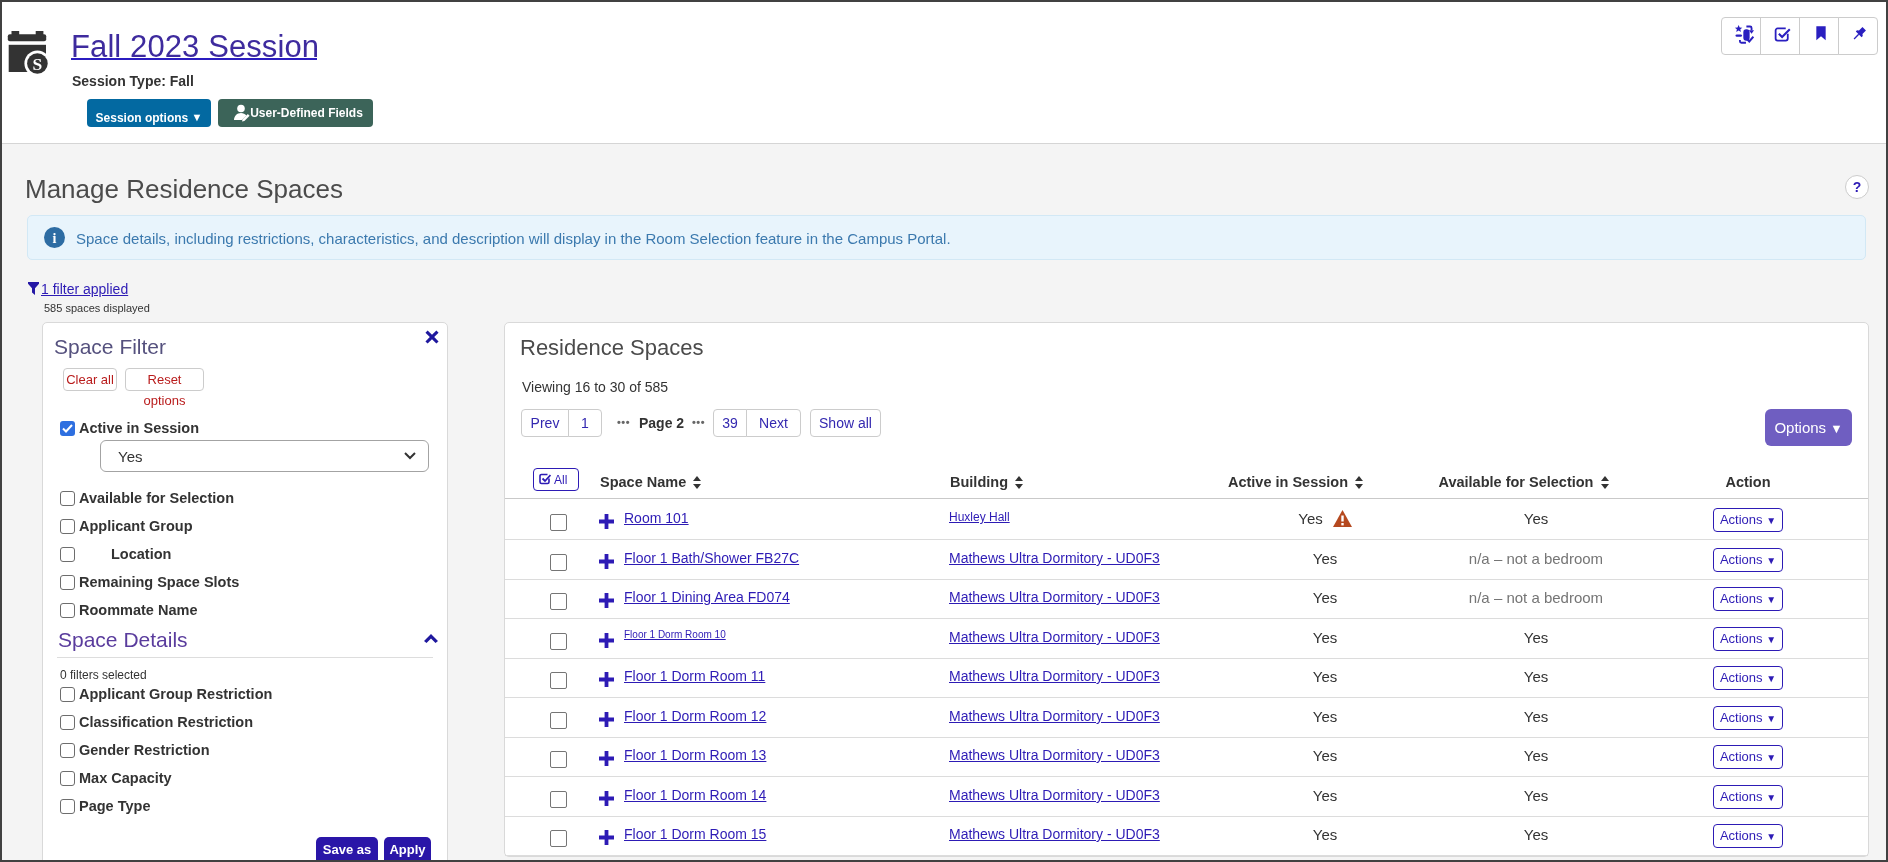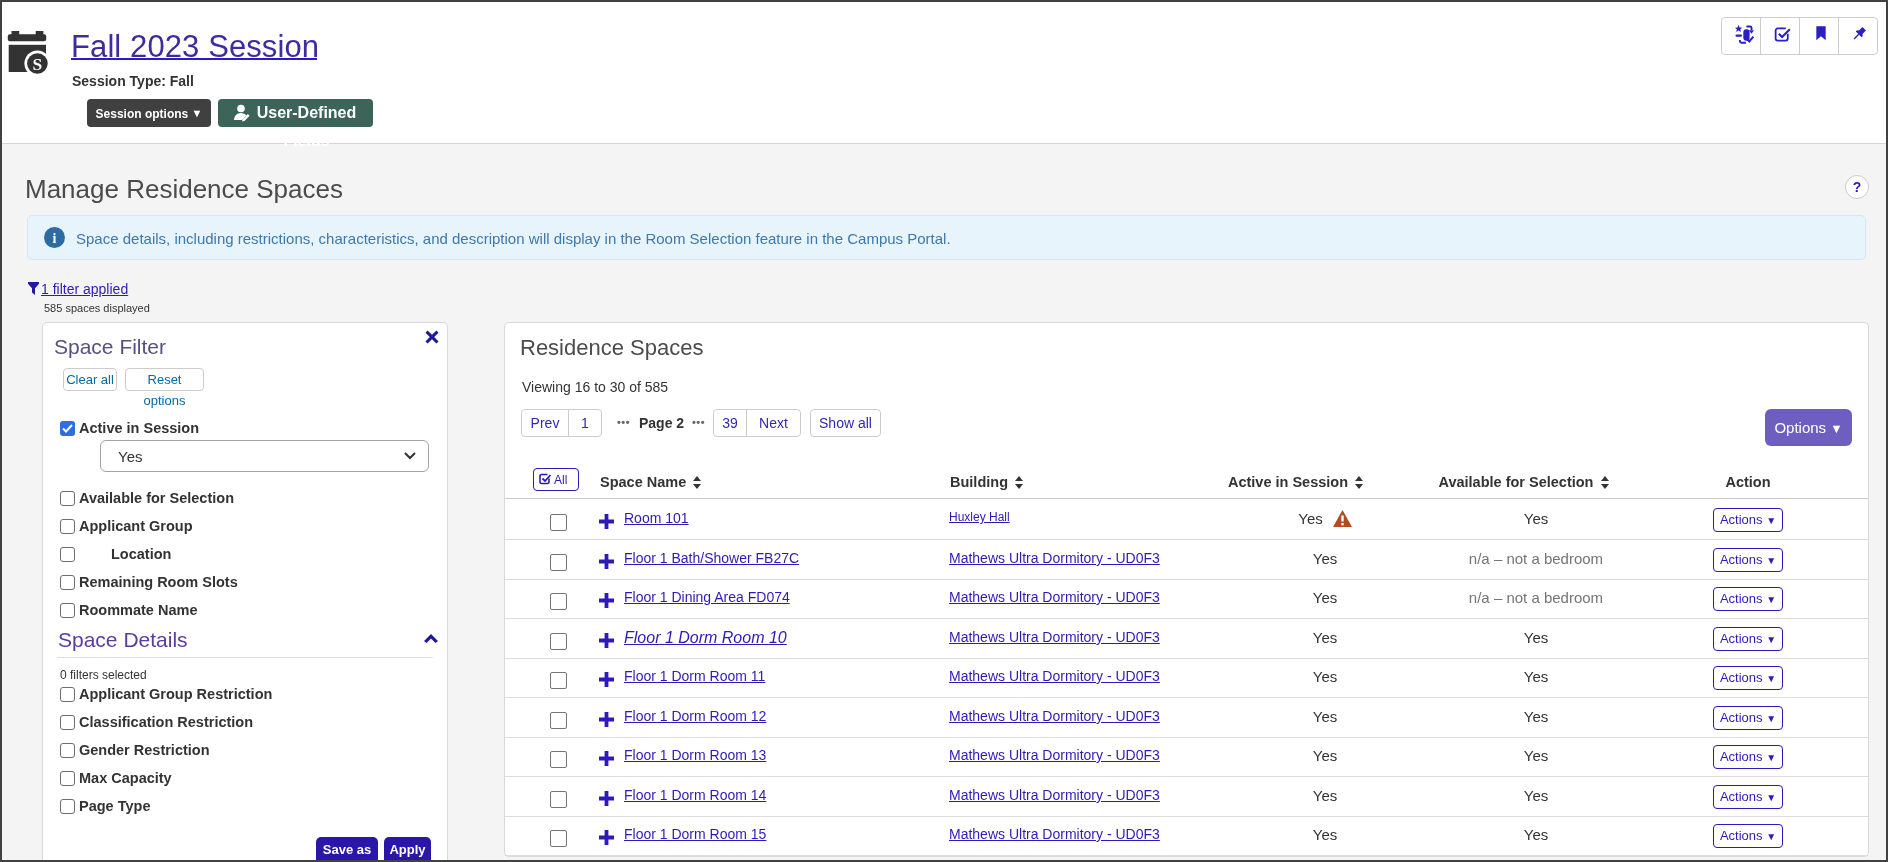--- a/index.html
+++ b/index.html
@@ -7,21 +7,21 @@
 body { font-family:"Liberation Sans", sans-serif; background:#fff; position:relative; }
 .page { position:absolute; left:0; top:0; width:1888px; height:862px; border:2px solid #414141; overflow:hidden; background:#f4f4f4; }
 .hdr { position:absolute; left:0; top:0; width:1884px; height:142px; background:#fff; border-bottom:1px solid #d5d5d5; }
 .abs { position:absolute; }
 a { text-decoration:underline; }
 .tbtn { width:40px; height:38px; background:#fff; border:1px solid #ccc; margin-left:-1px; display:flex; align-items:center; justify-content:center; }
 .alert { position:absolute; left:25px; top:213px; width:1839px; height:45px; background:#e8f4fc; border:1px solid #d2e8f5; border-radius:5px; }
 .card { position:absolute; background:#fff; border:1px solid #d9d9d9; border-radius:5px; }
 .cb { position:absolute; width:15px; height:15px; border:1.6px solid #6d6d6d; border-radius:3px; background:#fff; }
 .cblbl { position:absolute; font-size:14.5px; font-weight:bold; color:#333; }
-.obtn { border:1px solid #ccc; border-radius:4px; background:#fff; color:#0369a1; display:inline-block; text-align:center; }
+.obtn { border:1px solid #ccc; border-radius:4px; background:#fff; color:#b91c1c; display:inline-block; text-align:center; }
 .pbtn { position:absolute; height:28px; line-height:26px; font-size:14px; color:#3328b0; background:#fff; border:1px solid #ccc; text-align:center; }
 .link { color:#2d1bb5; text-decoration:underline; }
 .rowline { position:absolute; left:0; width:100%; border-top:1px solid #dcdcdc; }
 .hcell { position:absolute; font-size:14.5px; font-weight:bold; color:#333; }
 .val { position:absolute; font-size:15px; color:#333; text-align:center; }
 .actbtn { position:absolute; width:70px; height:24px; border:1.6px solid #2d1bb5; border-radius:4px; background:#fff; color:#2d1bb5; font-size:13px; line-height:21px; text-align:center; }
 .rcb { position:absolute; width:17px; height:17px; border:1.6px solid #757575; border-radius:2px; background:#fff; }
 .sort { display:inline-block; width:9px; height:13px; position:relative; vertical-align:-1.5px; margin-left:3px; }
 .sort::before { content:""; position:absolute; top:0; left:0; border-left:4.5px solid transparent; border-right:4.5px solid transparent; border-bottom:5.2px solid #333; }
 .sort::after { content:""; position:absolute; bottom:0; left:0; border-left:4.5px solid transparent; border-right:4.5px solid transparent; border-top:5.2px solid #333; }
@@ -35,22 +35,22 @@
       <rect x="28.7" y="0" width="7.7" height="5" fill="#333"></rect>
       <rect x="0.8" y="3.2" width="38.4" height="7" rx="2" fill="#333"></rect>
       <rect x="1.7" y="13.8" width="37.3" height="27.2" fill="#333"></rect>
       <circle cx="30.4" cy="32.5" r="13" fill="#fff"></circle>
       <circle cx="30.4" cy="32.5" r="10.3" fill="#333"></circle>
       <text x="30.4" y="39" font-size="17.5" font-weight="bold" fill="#fff" text-anchor="middle" font-family="Liberation Serif, serif">S</text>
     </svg>
     <a class="abs" href="#" style="left:69px;top:27px;font-size:31px;color:#3e2b9e;letter-spacing:0.1px;text-decoration:none;">Fall 2023 Session</a>
     <div class="abs" style="left:69px;top:56px;width:246px;height:2px;background:#2b1cc0;"></div>
     <div class="abs" style="left:70px;top:71px;font-size:14px;font-weight:bold;color:#333;">Session Type: Fall</div>
-    <div class="abs" style="left:85px;top:97px;width:124px;height:28px;background:#404040;border-radius:4px;color:#fff;font-size:12px;font-weight:bold;text-align:center;line-height:28px;">Session options <span style="font-size:11px;vertical-align:0.5px;">▼</span></div>
-    <div class="abs" style="left:216px;top:97px;width:155px;height:28px;background:#3c6459;border-radius:4px;color:#fff;font-size:16px;font-weight:bold;line-height:28px;text-align:center;padding-left:22px;">User-Defined Fields
+    <div class="abs" style="left:85px;top:97px;width:124px;height:28px;background:#0369a1;border-radius:4px;color:#fff;font-size:12px;font-weight:bold;text-align:center;line-height:36px;">Session options <span style="font-size:11px;vertical-align:0.5px;">▼</span></div>
+    <div class="abs" style="left:216px;top:97px;width:155px;height:28px;background:#3c6459;border-radius:4px;color:#fff;font-size:12px;font-weight:bold;line-height:28px;text-align:center;padding-left:22px;">User-Defined Fields
       <svg class="abs" style="left:14px;top:4px;" width="20" height="20" viewBox="0 0 20 20">
         <circle cx="9" cy="5.5" r="3.8" fill="#fff"></circle>
         <path fill="#fff" d="M2 17 c0-4.2 3.1-7 7-7 c2.2 0 4.1 0.9 5.4 2.4 l-4.6 4.6 z"></path>
         <path fill="#fff" d="M10.6 16.2 l5.2-5.2 1.8 1.8 -5.2 5.2 -2.4 0.6 z"></path>
       </svg>
     </div>
     <div class="abs" style="left:1720px;top:15px;width:161px;height:38px;display:flex;">
       <div class="tbtn" style="border-radius:4px 0 0 4px;">
           <svg style="margin:0 0 3px 4px;" width="21" height="21" viewBox="0 0 24 24">
             <path fill="#2a1fc0" d="M6.4 1.2 l1.25 2.7 3 0.26 -2.27 1.96 0.67 2.94 -2.65-1.6 -2.65 1.6 0.67-2.94 -2.27-1.96 3-0.26 z"></path>
@@ -117,21 +117,21 @@
             <path fill="none" stroke="#333" stroke-width="2" d="M1 1 l5 5 5-5"></path>
           </svg>
       </div>
       <div class="cb" style="left:17px;top:168px;"></div>
         <div class="cblbl" style="left:36px;top:167px;">Available for Selection</div>
       <div class="cb" style="left:17px;top:196px;"></div>
         <div class="cblbl" style="left:36px;top:195px;">Applicant Group</div>
       <div class="cb" style="left:17px;top:224px;"></div>
         <div class="cblbl" style="left:36px;top:223px;margin-left:32px;">Location</div>
       <div class="cb" style="left:17px;top:252px;"></div>
-        <div class="cblbl" style="left:36px;top:251px;">Remaining Room Slots</div>
+        <div class="cblbl" style="left:36px;top:251px;">Remaining Space Slots</div>
       <div class="cb" style="left:17px;top:280px;"></div>
         <div class="cblbl" style="left:36px;top:279px;">Roommate Name</div>
       <div class="abs" style="left:15px;top:305px;font-size:21px;color:#5a3c9d;">Space Details</div>
       <svg class="abs" style="left:381px;top:311px;" width="14" height="9" viewBox="0 0 14 9">
           <path fill="#1f189e" d="M7 0 L14 7 L11.5 9 L7 4.5 L2.5 9 L0 7 Z"></path>
         </svg>
       <div class="abs" style="left:14px;top:334px;width:376px;border-top:1px solid #ddd;"></div>
       <div class="abs" style="left:17px;top:345px;font-size:12px;color:#333;">0 filters selected</div>
       <div class="cb" style="left:17px;top:364px;"></div>
         <div class="cblbl" style="left:36px;top:363px;">Applicant Group Restriction</div>
@@ -202,21 +202,21 @@
       <a class="abs link" href="#" style="left:119px;top:266px;font-size:14px;">Floor 1 Dining Area FD074</a>
       <a class="abs link" href="#" style="left:444px;top:266px;font-size:14px;">Mathews Ultra Dormitory - UD0F3</a>
       <div class="val" style="left:760px;top:266px;width:120px;">Yes</div>
       <div class="val" style="left:921px;top:266px;width:220px;color:#757575;">n/a – not a bedroom</div>
       <div class="actbtn" style="left:1208px;top:264px;">Actions <span style="font-size:10px;">▼</span></div>
       <div class="rowline" style="top:295px;"></div>
       <div class="rcb" style="left:45px;top:310px;"></div>
       <svg class="abs" style="left:94px;top:310px;" width="15" height="15" viewBox="0 0 15 15">
           <path fill="#2d1bb5" d="M5.6 0 h3.8 v5.6 H15 v3.8 H9.4 V15 H5.6 V9.4 H0 V5.6 h5.6 z"></path>
         </svg>
-      <a class="abs link" href="#" style="left:119px;top:306px;font-size:16px;font-style:italic;">Floor 1 Dorm Room 10</a>
+      <a class="abs link" href="#" style="left:119px;top:306px;font-size:10px;">Floor 1 Dorm Room 10</a>
       <a class="abs link" href="#" style="left:444px;top:306px;font-size:14px;">Mathews Ultra Dormitory - UD0F3</a>
       <div class="val" style="left:760px;top:306px;width:120px;">Yes</div>
       <div class="val" style="left:921px;top:306px;width:220px;">Yes</div>
       <div class="actbtn" style="left:1208px;top:304px;">Actions <span style="font-size:10px;">▼</span></div>
       <div class="rowline" style="top:335px;"></div>
       <div class="rcb" style="left:45px;top:349px;"></div>
       <svg class="abs" style="left:94px;top:349px;" width="15" height="15" viewBox="0 0 15 15">
           <path fill="#2d1bb5" d="M5.6 0 h3.8 v5.6 H15 v3.8 H9.4 V15 H5.6 V9.4 H0 V5.6 h5.6 z"></path>
         </svg>
       <a class="abs link" href="#" style="left:119px;top:345px;font-size:14px;">Floor 1 Dorm Room 11</a>

